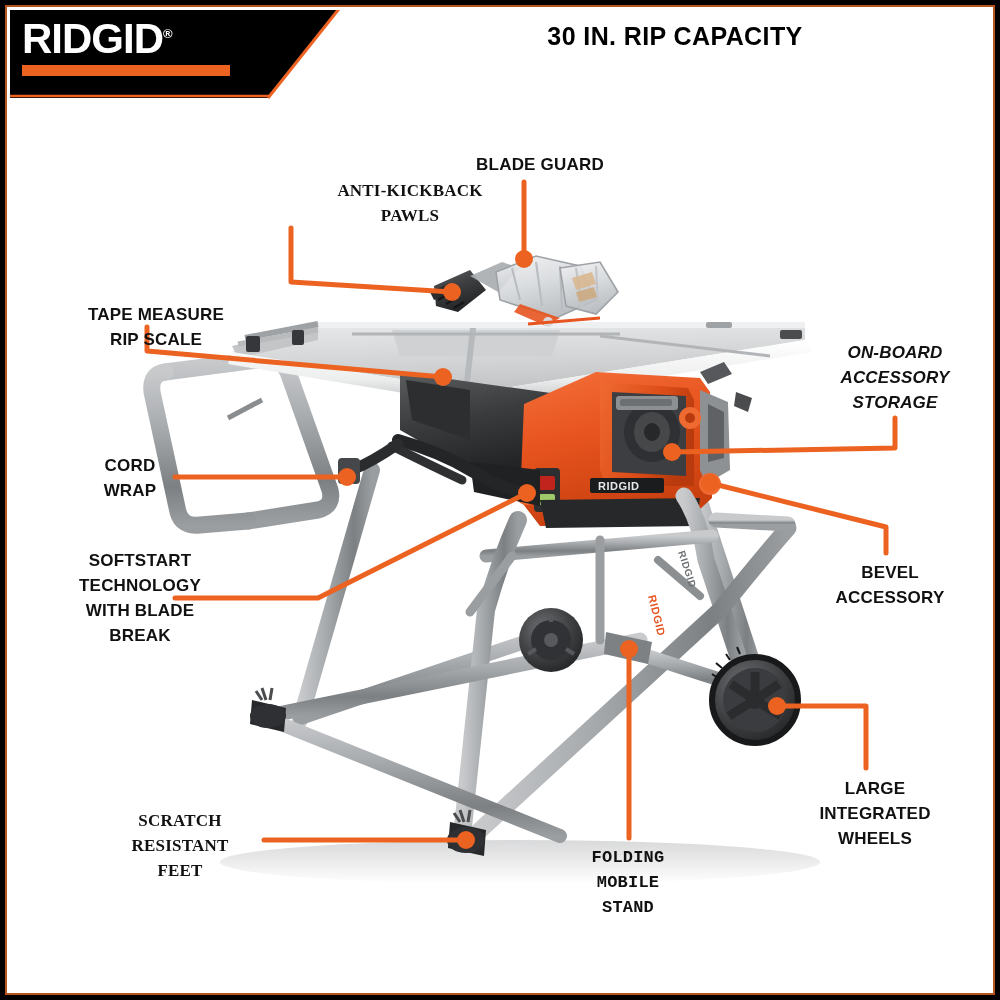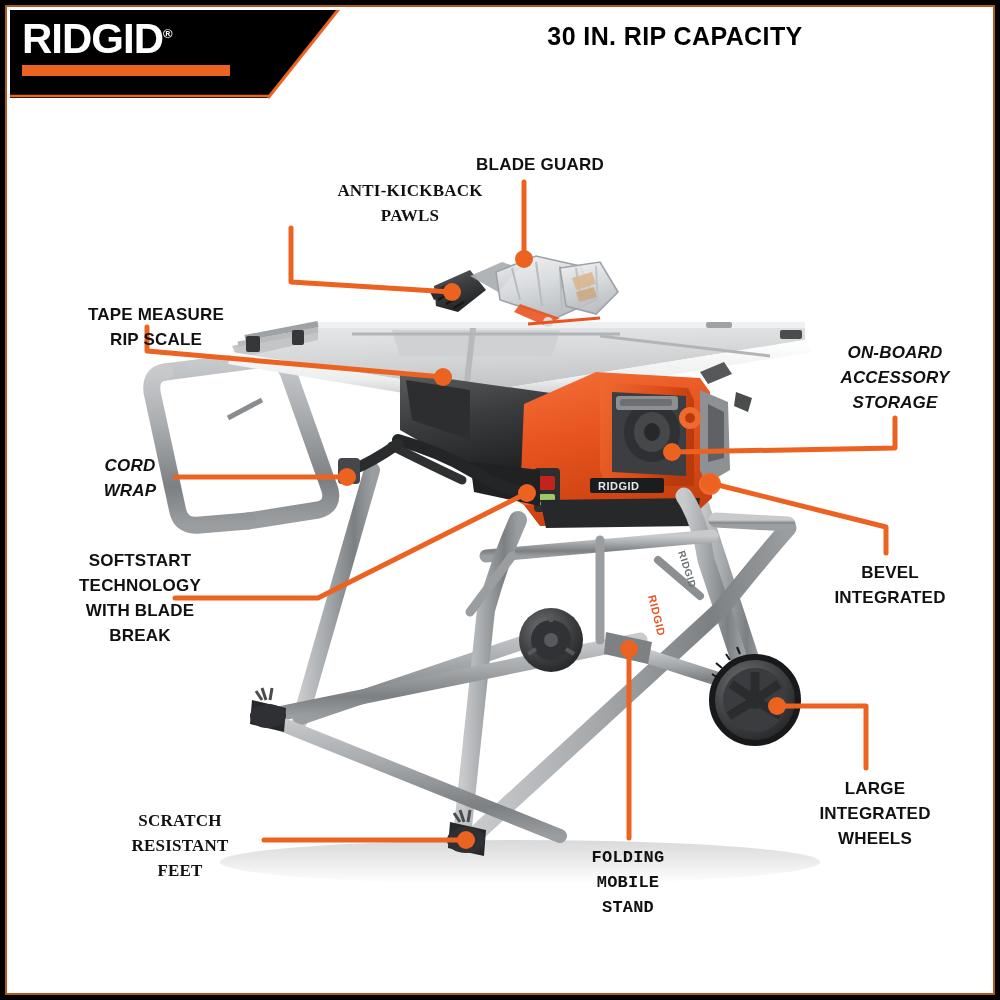--- a/index.html
+++ b/index.html
@@ -407,24 +407,24 @@
 
   <div id="labels">
       <div class="label center" style="left: 290px; top: 178px; width: 240px; font-family: Liberation Serif, serif;">ANTI-KICKBACK
 PAWLS</div>
       <div class="label center" style="left: 430px; top: 152px; width: 220px;">BLADE GUARD</div>
       <div class="label center" style="left: 36px; top: 276px; width: 240px; margin-top: 26px;">TAPE MEASURE
 RIP SCALE</div>
       <div class="label center" style="left: 800px; top: 340px; width: 190px; font-style: italic;">ON-BOARD
 ACCESSORY
 STORAGE</div>
-      <div class="label center" style="left: 40px; top: 453px; width: 180px; font-style: italic;">CORD
+      <div class="label center" style="left: 40px; top: 453px; width: 180px;">CORD
 WRAP</div>
       <div class="label center" style="left: 790px; top: 560px; width: 200px;">BEVEL
-INTEGRATED</div>
+ACCESSORY</div>
       <div class="label center" style="left: 30px; top: 548px; width: 220px;">SOFTSTART
 TECHNOLOGY
 WITH BLADE
 BREAK</div>
       <div class="label center" style="left: 538px; top: 845px; width: 180px; font-family: Liberation Mono, monospace;">FOLDING
 MOBILE
 STAND</div>
       <div class="label center" style="left: 780px; top: 776px; width: 190px;">LARGE
 INTEGRATED
 WHEELS</div>

